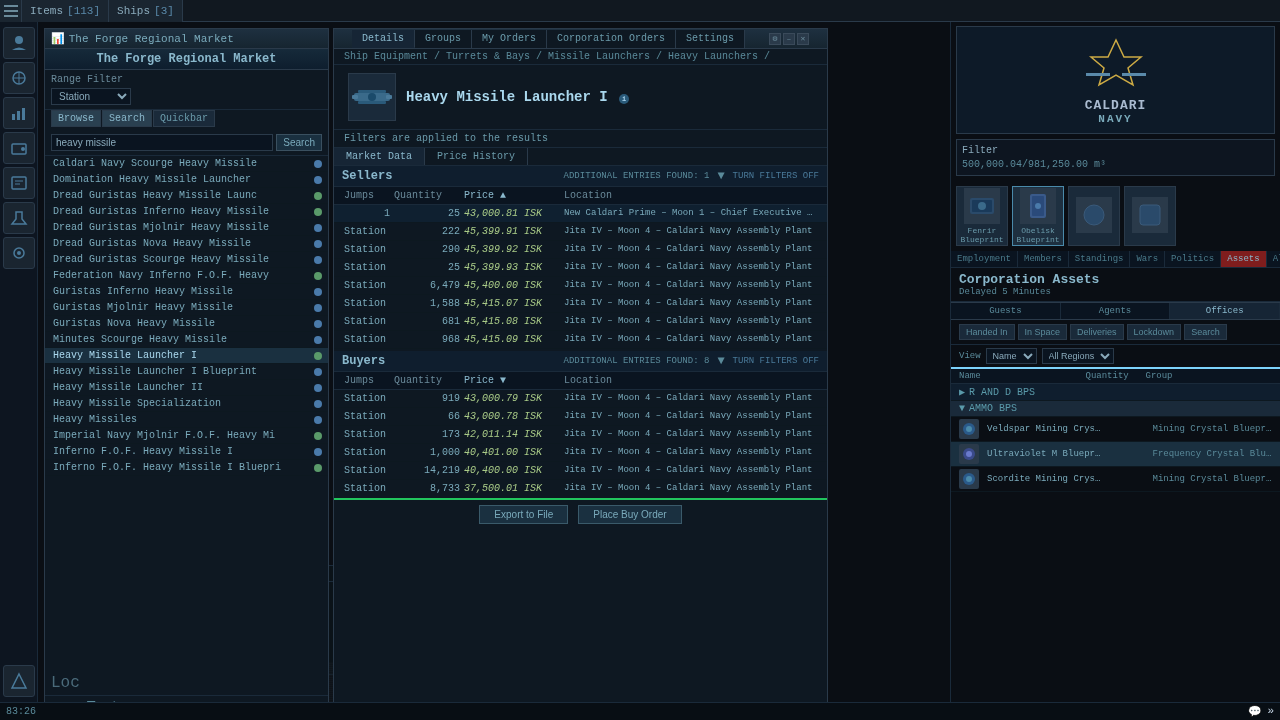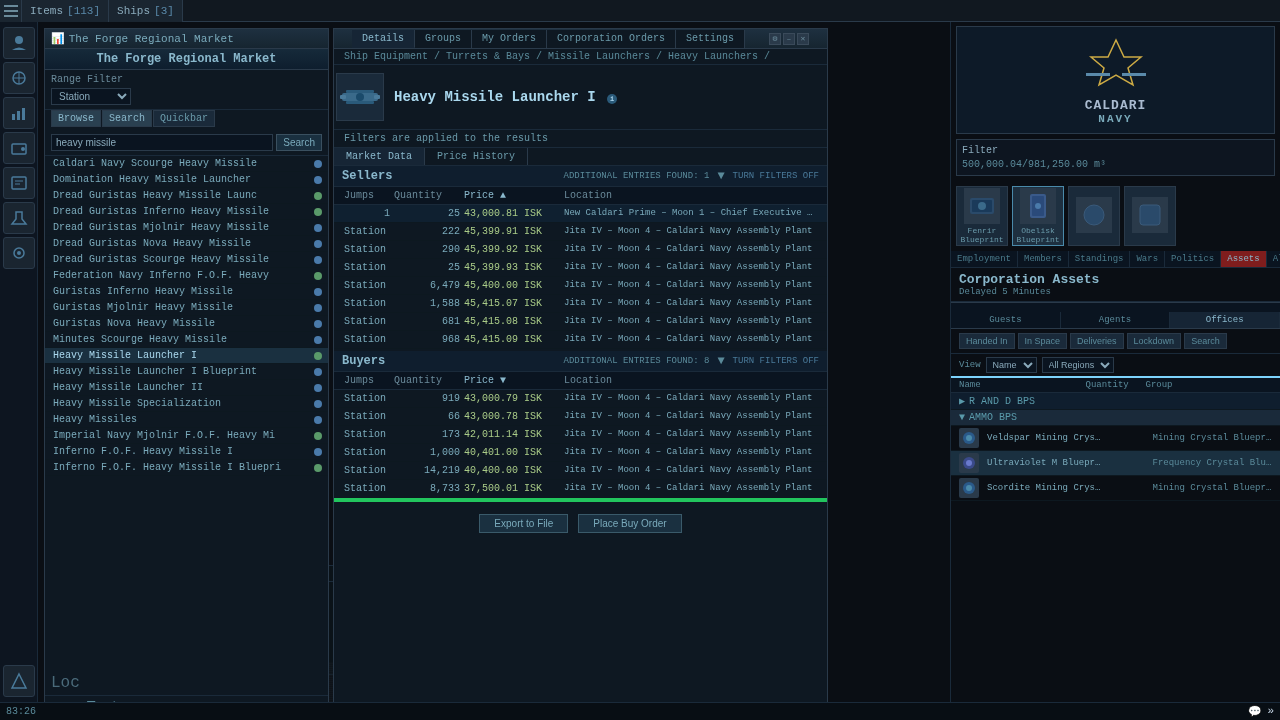--- a/index.html
+++ b/index.html
@@ -233,21 +233,21 @@
       font-size: 10px;
       cursor: pointer;
     }
     .details-tab.active {
       background: #162535;
       color: #8ab8cc;
       border-bottom: 1px solid #162535;
     }
     .item-header {
       display: flex;
-      padding: 8px 2px;
+      padding: 8px 14px;
       gap: 10px;
       align-items: center;
       border-bottom: 1px solid #1a2a3a;
     }
     .item-icon {
       width: 48px;
       height: 48px;
       background: #1a2a3a;
       border: 1px solid #2a3a4a;
       display: flex;
@@ -331,30 +331,30 @@
     }
     .trade-row.highlight { background: #0f2030; }
     .trade-cell {
       font-size: 10px;
       color: #7aaabb;
       padding: 1px 2px;
       overflow: hidden;
       text-overflow: ellipsis;
       white-space: nowrap;
     }
-    .trade-cell.price { color: #aacc88; }
+    .trade-cell.price { color: #aacc88; font-style: italic; }
     .trade-cell.jumps { text-align: right; }
     .trade-cell.qty { text-align: right; }
 
     .trade-actions {
       display: flex;
       justify-content: center;
       gap: 10px;
-      padding: 12px;
-      border-top: 4px solid #22c55e;
+      padding: 5px;
+      border-top: 2px solid #22c55e;
     }
     .action-button {
       padding: 3px 14px;
       background: #1a3040;
       border: 1px solid #3a5a6a;
       color: #7aaabb;
       font-size: 10px;
       cursor: pointer;
     }
 
@@ -441,21 +441,20 @@
       background: #0a1420;
     }
     .corp-tab {
       flex: 1;
       text-align: center;
       padding: 3px 2px;
       font-size: 9px;
       color: #5a8a9a;
       cursor: pointer;
       border-right: 1px solid #1a2a3a;
-      margin-top: 9px;
     }
     .corp-tab.active {
       color: #8ab8cc;
       background: #162535;
     }
     .assets-header {
       padding: 4px 8px;
       display: flex;
       justify-content: space-between;
       align-items: center;

